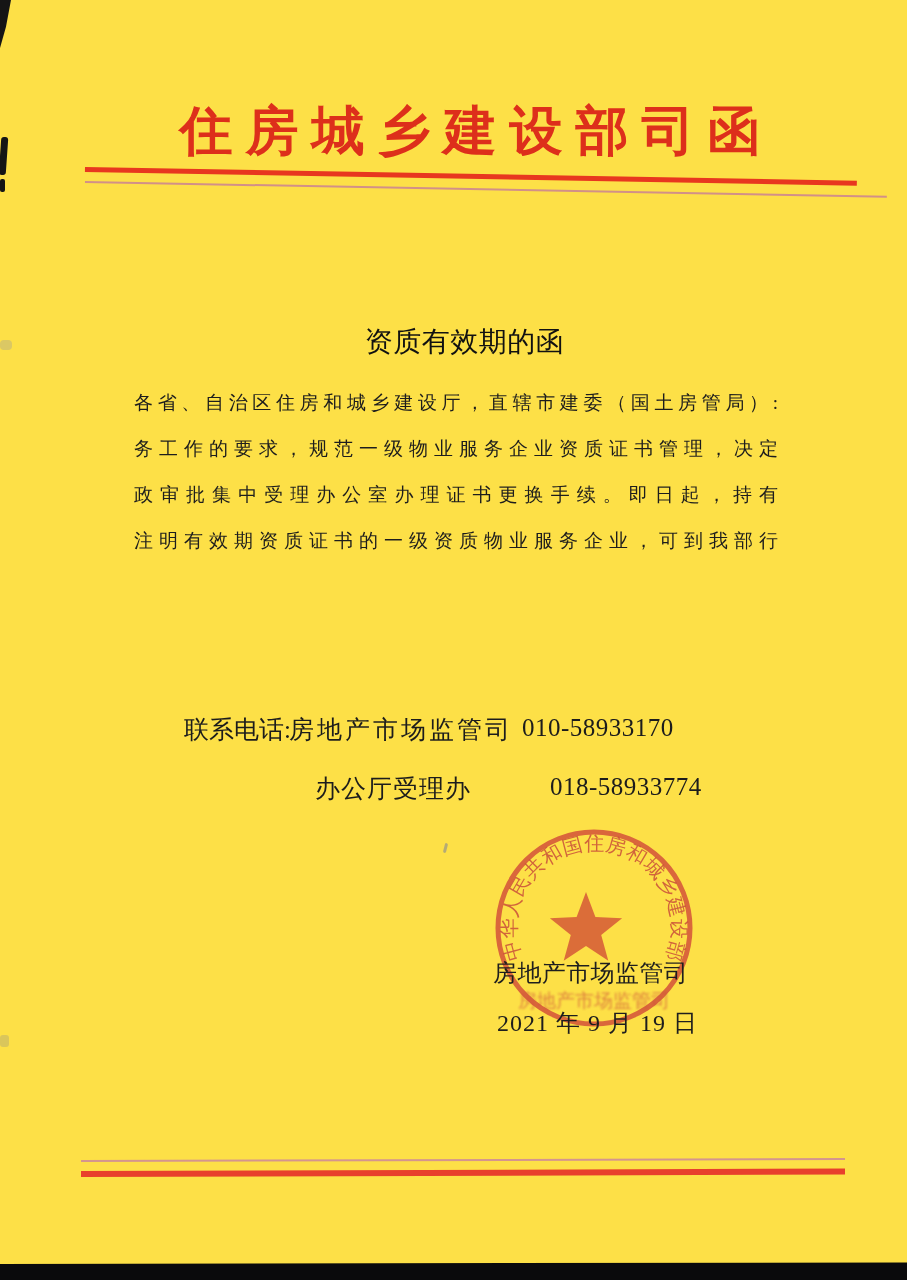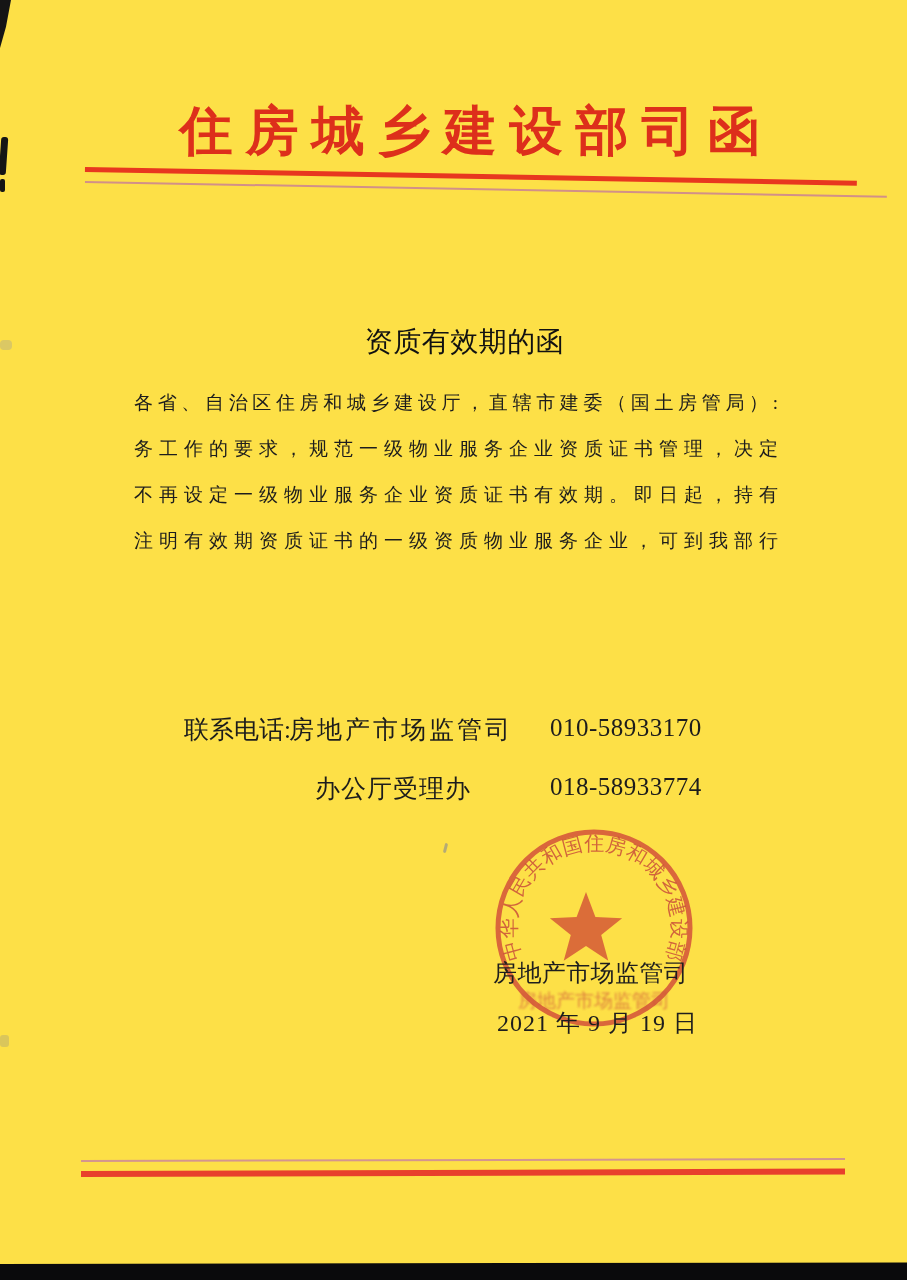--- a/index.html
+++ b/index.html
@@ -33,21 +33,21 @@
     text-align:justify;text-align-last:justify;
     -webkit-text-justify:inter-ideograph;text-justify:inter-character;
     white-space:nowrap;height:46px;
   }
   .bodyline.indent{text-indent:50px;}
   .bodyline.last{text-align-last:left;white-space:normal;}
   
   .contact span{position:absolute;font-size:25px;white-space:nowrap;}
   .c-label{left:184px;top:713px;}
   .c-dept1{left:289px;top:713px;letter-spacing:3px;}
-  .c-phone1{left:550px;top:714px;font-size:26px;letter-spacing:0.5px;font-family:Liberation Serif, serif;}
+  .c-phone1{left:522px;top:714px;font-size:26px;letter-spacing:0.5px;font-family:Liberation Serif, serif;}
   .c-dept2{left:315px;top:772px;letter-spacing:1px;}
   .c-phone2{left:550px;top:773px;font-size:26px;letter-spacing:0.5px;}
   
   .seal{position:absolute;left:489px;top:823px;filter:blur(0.4px);opacity:0.95;}
   .sig-dept{position:absolute;left:493px;top:957px;font-size:24px;letter-spacing:0.4px;color:#1e1e1e;white-space:nowrap;}
   .sig-date{position:absolute;left:497px;top:1007px;font-size:24px;letter-spacing:1px;color:#1e1e1e;white-space:nowrap;}
   
   .rule-bot-thin{left:81px;top:1160px;width:764px;height:2px;background:#d4958e;transform:rotate(-0.15deg);}
   .rule-bot-thick{left:81px;top:1171px;width:764px;height:6px;background:#e8402c;transform:rotate(-0.18deg);}
   .scan-bar{position:absolute;left:0;top:1264px;width:910px;height:18px;background:#0a0a0c;transform:rotate(-0.1deg);transform-origin:left top;}
@@ -66,21 +66,21 @@
 
   <div class="letterhead">住房城乡建设部司函</div>
   <div class="rule rule-top-thick"></div>
   <div class="rule rule-top-thin"></div>
 
   <div class="doc-title l2">资质有效期的函</div>
 
   <div class="body-block">
     <div class="bodyline">各省、自治区住房和城乡建设厅，直辖市建委（国土房管局）:</div>
     <div class="bodyline">务工作的要求，规范一级物业服务企业资质证书管理，决定</div>
-    <div class="bodyline">不再设定一级物业服务企业资质证书有效期。即日起，持有</div>
+    <div class="bodyline">政审批集中受理办公室办理证书更换手续。即日起，持有</div>
     <div class="bodyline">注明有效期资质证书的一级资质物业服务企业，可到我部行</div>
   </div>
 
   <div class="contact">
     <span class="c-label">联系电话:</span>
     <span class="c-dept1">房地产市场监管司</span>
     <span class="c-phone1">010-58933170</span>
     <span class="c-dept2">办公厅受理办</span>
     <span class="c-phone2">018-58933774</span>
   </div>

